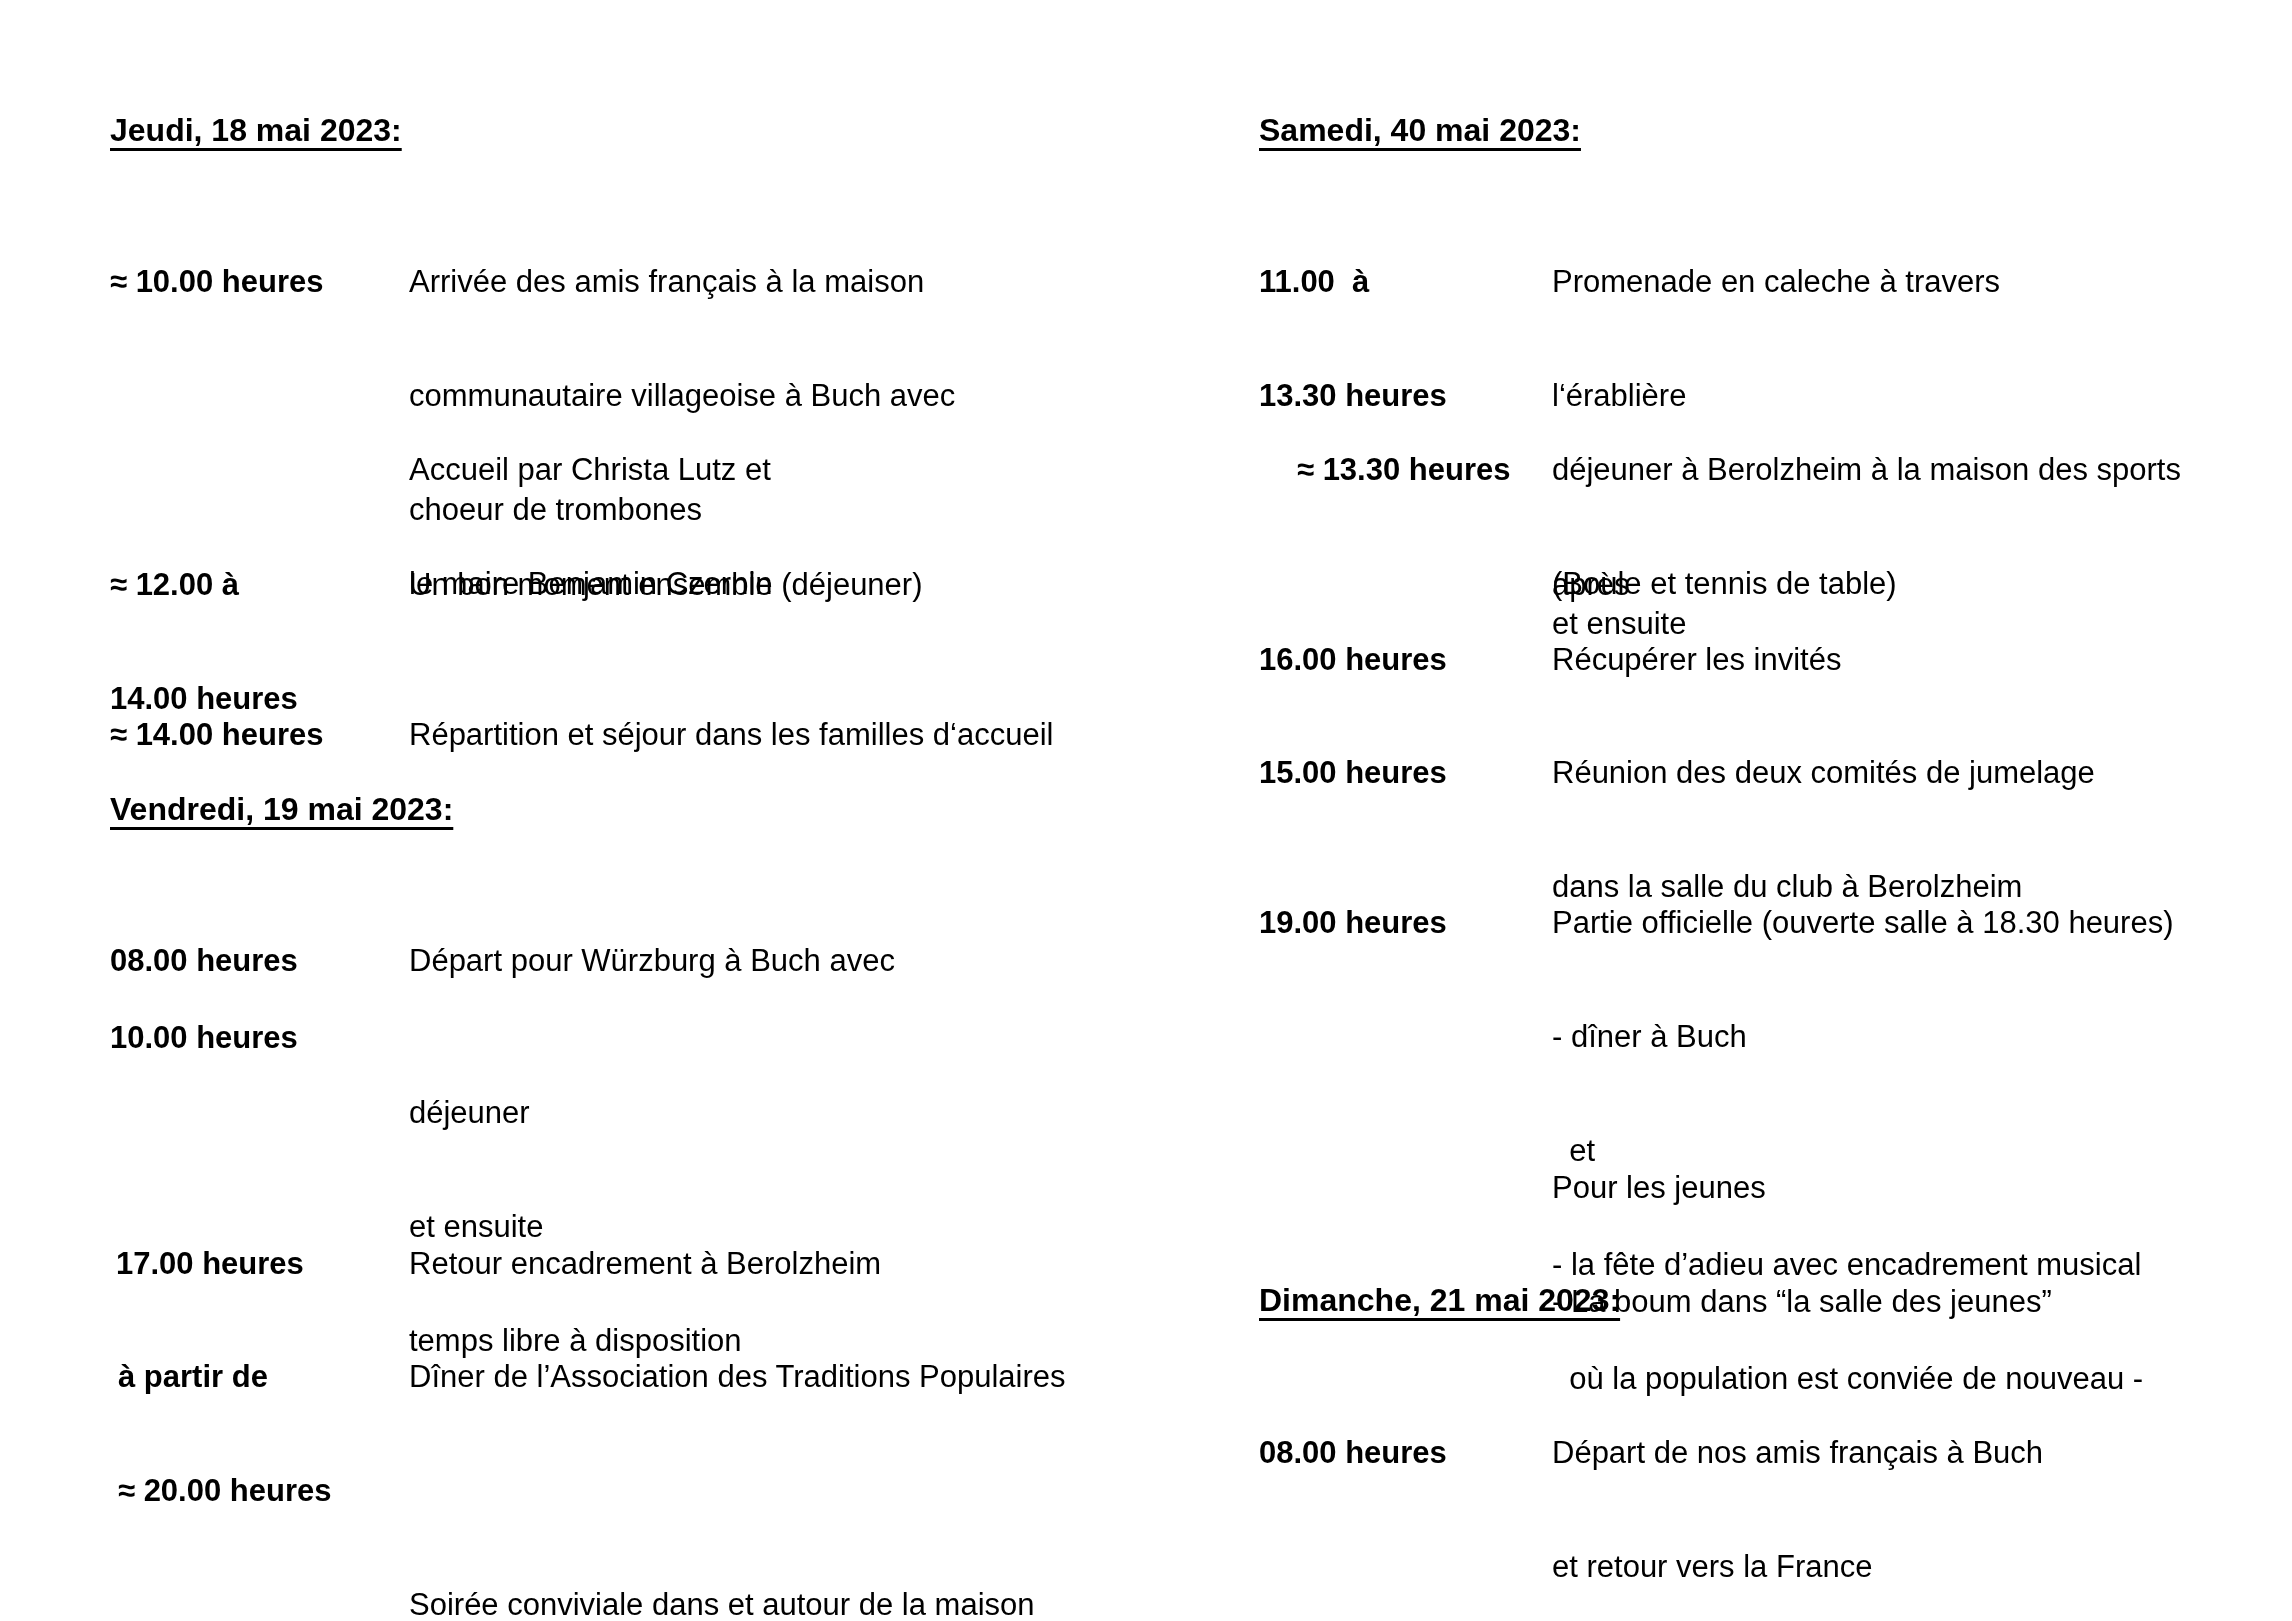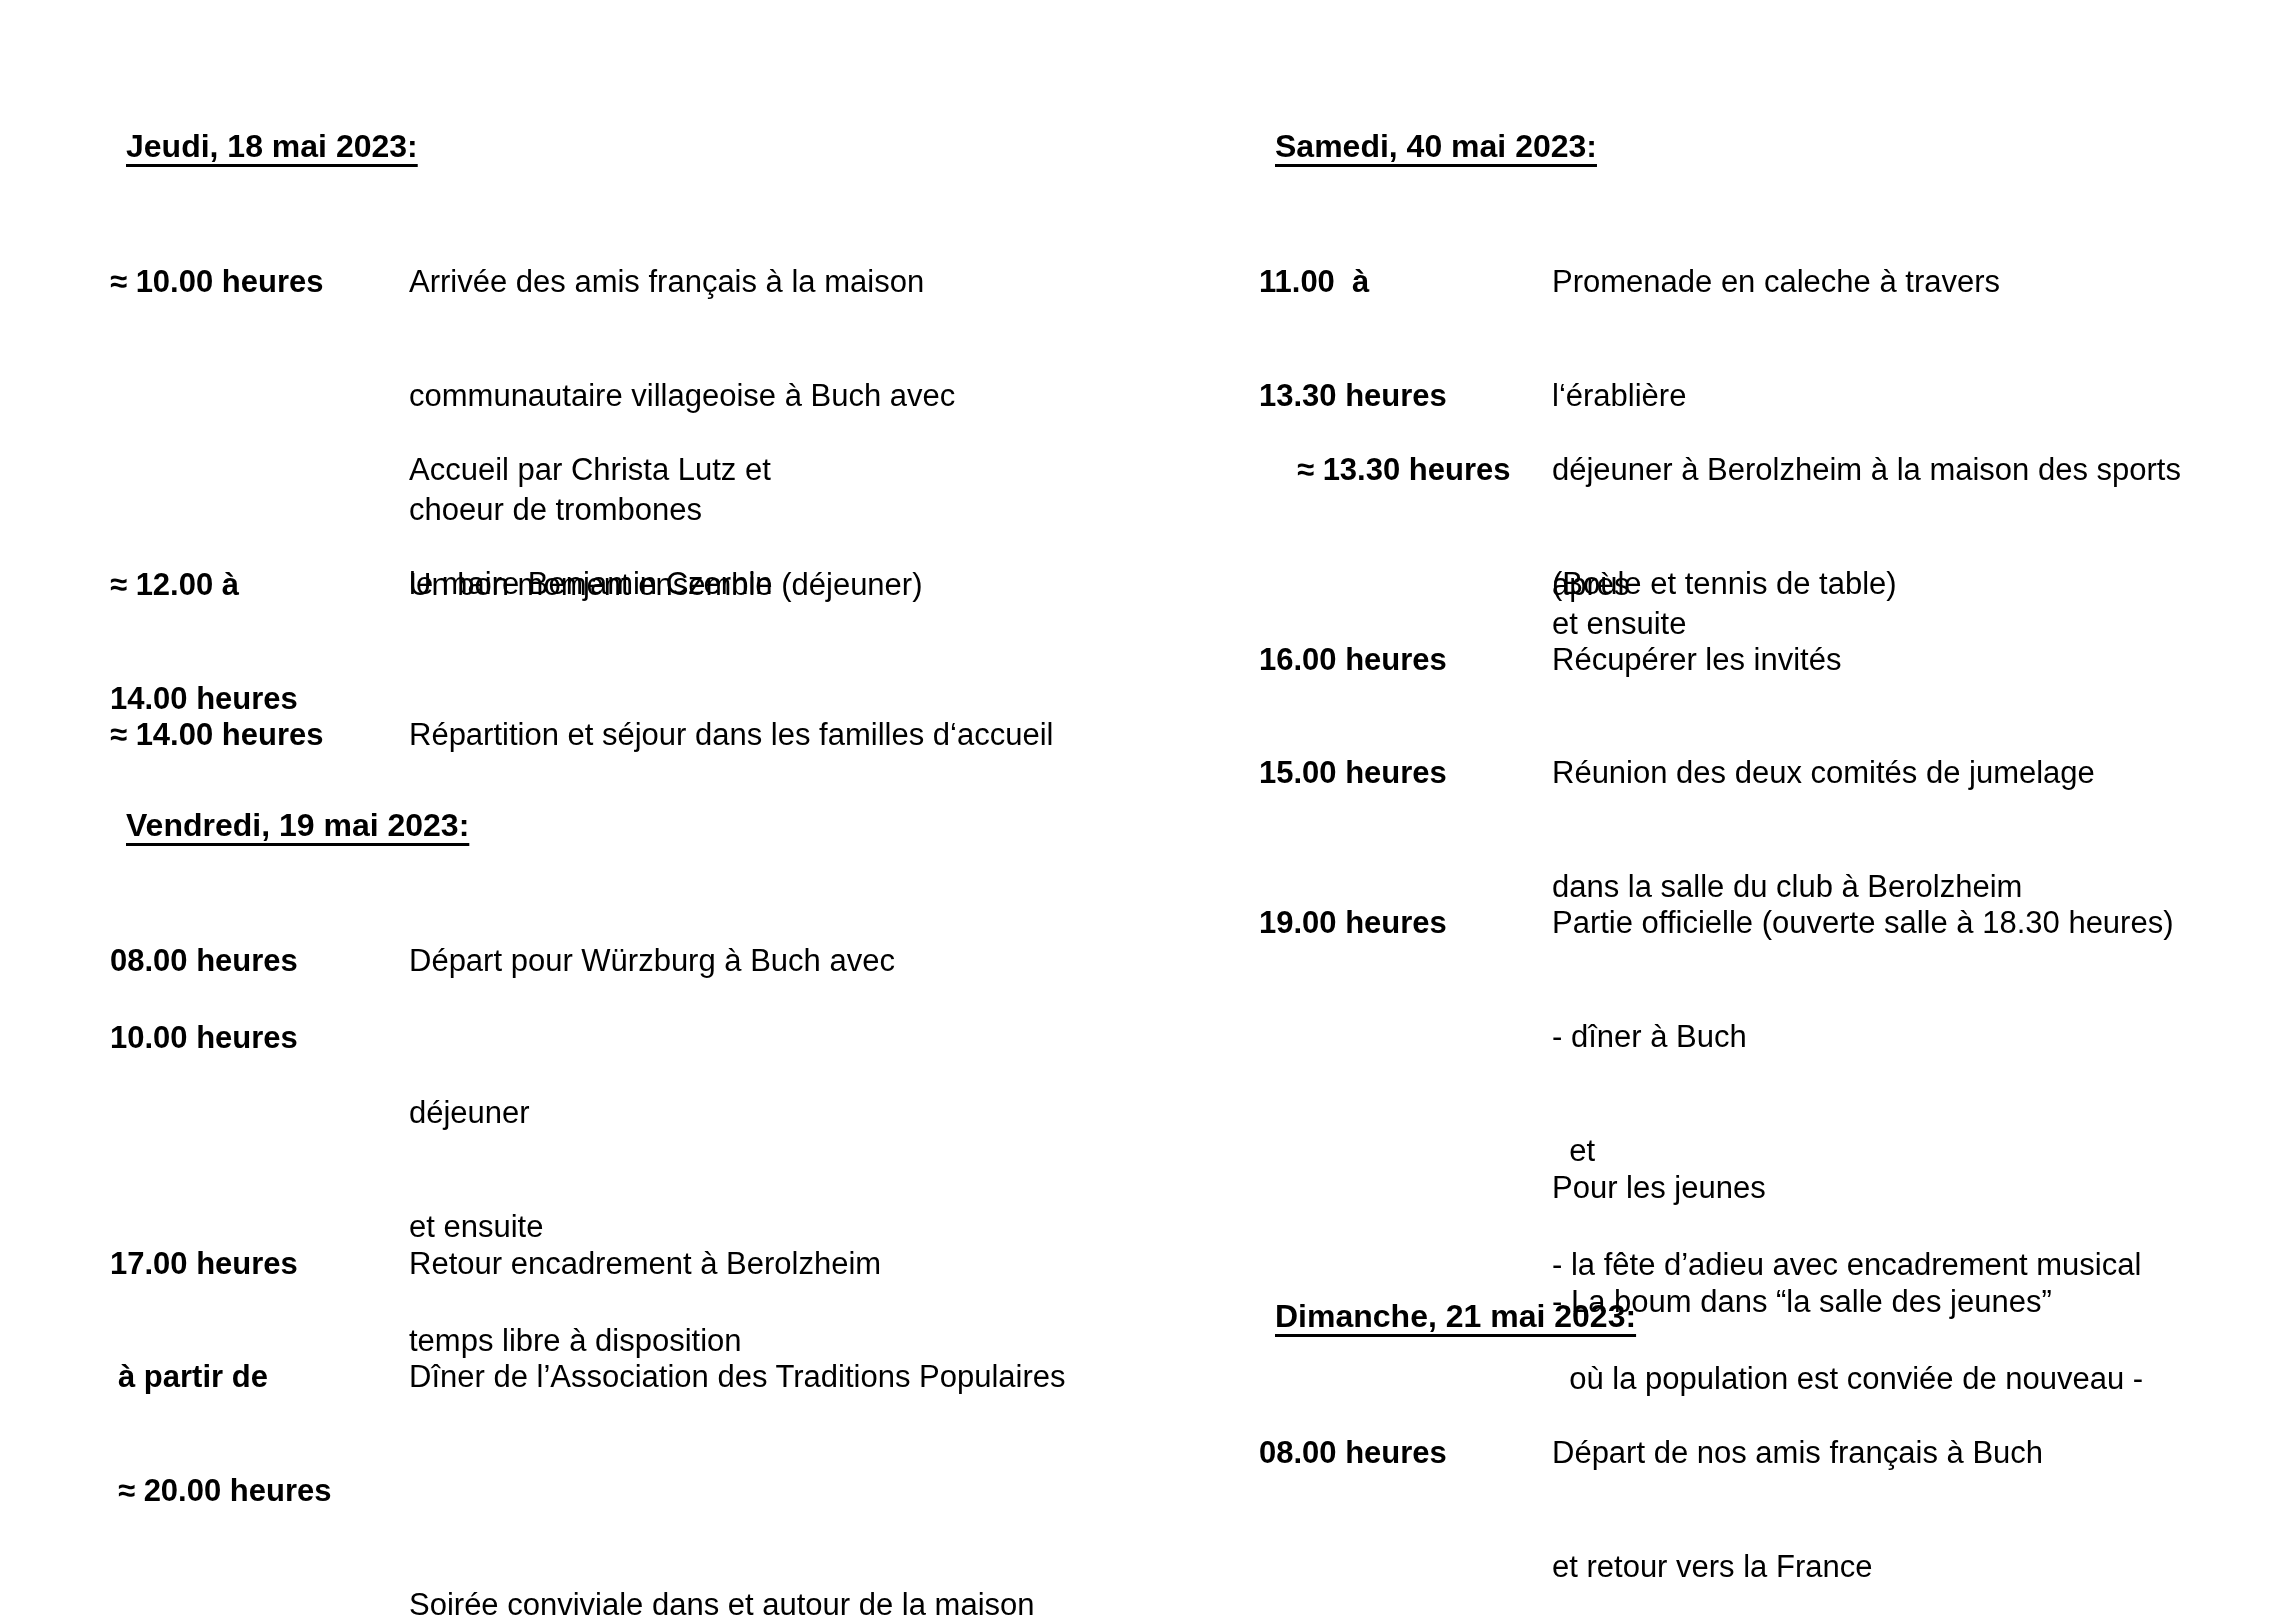--- a/index.html
+++ b/index.html
@@ -9,21 +9,21 @@
     height: 1621px;
     background: #ffffff;
     color: #000000;
     font-family: "Liberation Sans", "DejaVu Sans", sans-serif;
     font-size: 31px;
     line-height: 38px;
     overflow: hidden;
   }
   .heading {
     position: absolute;
-    margin: 16px;
+    margin: 0;
     font-size: 32px;
     font-weight: bold;
     text-decoration: underline;
     text-decoration-thickness: 2.9px;
     text-underline-offset: 6.9px;
     white-space: pre-wrap;
   }
   .times, .content { position: absolute; white-space: pre-wrap; }
   .times { font-weight: bold; width: 294px; }
   .content { width: 765px; }
@@ -77,21 +77,21 @@
   <div class="times" style="left:110px; top:943px">
     <div class="line">10.00 heures</div>
   </div>
 
   <div class="content" style="left:409px; top:1018px">
     <div class="line">déjeuner</div>
     <div class="line">et ensuite</div>
     <div class="line">temps libre à disposition</div>
   </div>
 
-  <div class="times" style="left:110px; top:1169px">
+  <div class="times" style="left:116px; top:1169px">
     <div class="line">17.00 heures</div>
   </div>
   <div class="content" style="left:409px; top:1169px">
     <div class="line">Retour encadrement à Berolzheim</div>
   </div>
 
   <div class="times" style="left:118px; top:1282px">
     <div class="line">à partir de</div>
     <div class="line">≈ 20.00 heures</div>
   </div>

